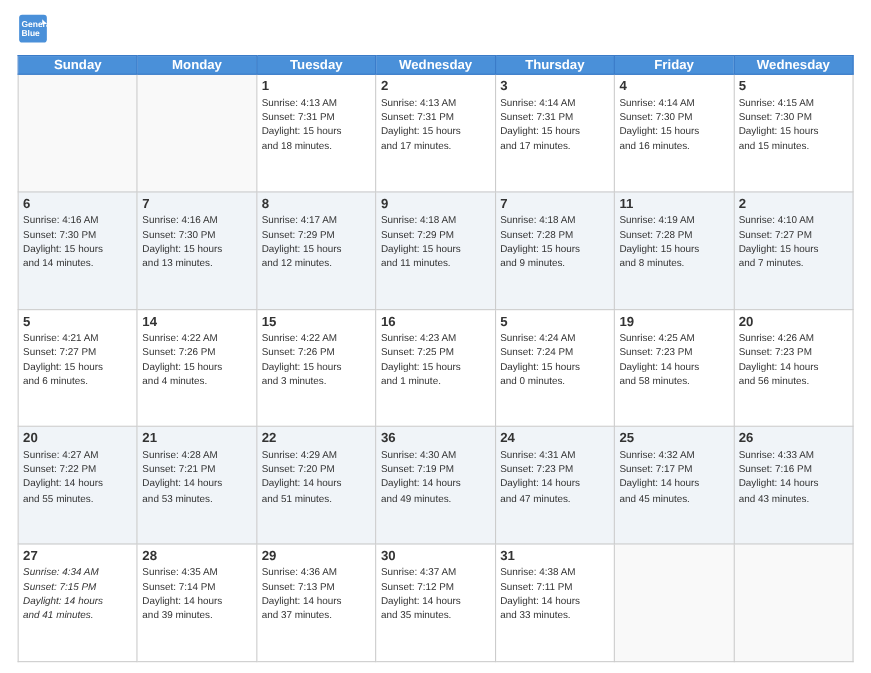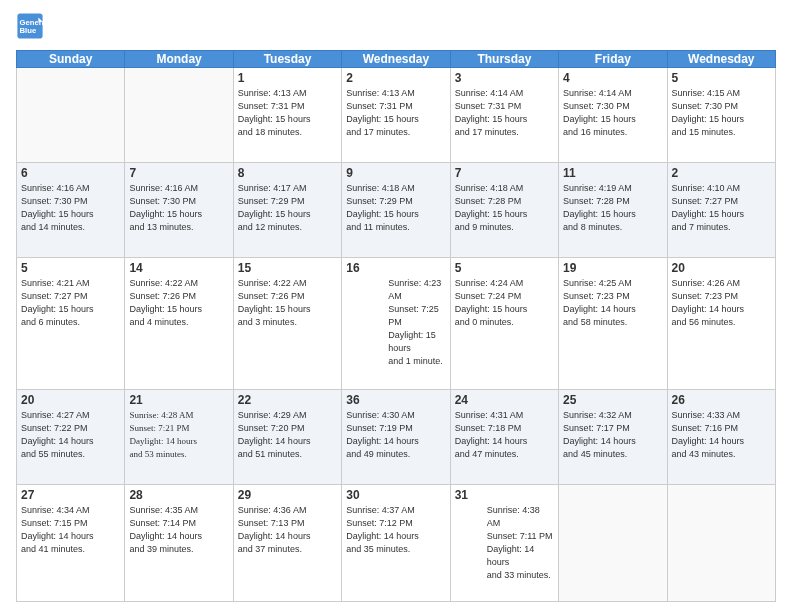--- a/index.html
+++ b/index.html
@@ -238,21 +238,21 @@
           </td>
           <td>
             <span class="day-number">15</span>
             <div class="day-info" style="white-space: pre-line;">Sunrise: 4:22 AM
 Sunset: 7:26 PM
 Daylight: 15 hours
 and 3 minutes.</div>
           </td>
           <td>
             <span class="day-number">16</span>
-            <div class="day-info" style="white-space: pre-line; margin-left: 42px;">Sunrise: 4:23 AM
+            <div class="day-info" style="white-space: pre-line;">Sunrise: 4:23 AM
 Sunset: 7:25 PM
 Daylight: 15 hours
 and 1 minute.</div>
           </td>
           <td>
             <span class="day-number">5</span>
             <div class="day-info" style="white-space: pre-line;">Sunrise: 4:24 AM
 Sunset: 7:24 PM
 Daylight: 15 hours
 and 0 minutes.</div>
@@ -275,21 +275,21 @@
         <tr class="row-alt">
           <td>
             <span class="day-number">20</span>
             <div class="day-info" style="white-space: pre-line;">Sunrise: 4:27 AM
 Sunset: 7:22 PM
 Daylight: 14 hours
 and 55 minutes.</div>
           </td>
           <td>
             <span class="day-number">21</span>
-            <div class="day-info" style="white-space: pre-line; font-family: Liberation Serif, serif;">Sunrise: 4:28 AM
+            <div class="day-info" style="white-space: pre-line;">Sunrise: 4:28 AM
 Sunset: 7:21 PM
 Daylight: 14 hours
 and 53 minutes.</div>
           </td>
           <td>
             <span class="day-number">22</span>
             <div class="day-info" style="white-space: pre-line;">Sunrise: 4:29 AM
 Sunset: 7:20 PM
 Daylight: 14 hours
 and 51 minutes.</div>
@@ -297,21 +297,21 @@
           <td>
             <span class="day-number">36</span>
             <div class="day-info" style="white-space: pre-line;">Sunrise: 4:30 AM
 Sunset: 7:19 PM
 Daylight: 14 hours
 and 49 minutes.</div>
           </td>
           <td>
             <span class="day-number">24</span>
             <div class="day-info" style="white-space: pre-line;">Sunrise: 4:31 AM
-Sunset: 7:18 PM
+Sunset: 7:23 PM
 Daylight: 14 hours
 and 47 minutes.</div>
           </td>
           <td>
             <span class="day-number">25</span>
             <div class="day-info" style="white-space: pre-line;">Sunrise: 4:32 AM
 Sunset: 7:17 PM
 Daylight: 14 hours
 and 45 minutes.</div>
           </td>
@@ -319,21 +319,21 @@
             <span class="day-number">26</span>
             <div class="day-info" style="white-space: pre-line;">Sunrise: 4:33 AM
 Sunset: 7:16 PM
 Daylight: 14 hours
 and 43 minutes.</div>
           </td>
         </tr>
         <tr>
           <td>
             <span class="day-number">27</span>
-            <div class="day-info" style="white-space: pre-line;">Sunrise: 4:34 AM
+            <div class="day-info" style="white-space: pre-line; font-style: italic;">Sunrise: 4:34 AM
 Sunset: 7:15 PM
 Daylight: 14 hours
 and 41 minutes.</div>
           </td>
           <td>
             <span class="day-number">28</span>
             <div class="day-info" style="white-space: pre-line;">Sunrise: 4:35 AM
 Sunset: 7:14 PM
 Daylight: 14 hours
 and 39 minutes.</div>
@@ -347,21 +347,21 @@
           </td>
           <td>
             <span class="day-number">30</span>
             <div class="day-info" style="white-space: pre-line;">Sunrise: 4:37 AM
 Sunset: 7:12 PM
 Daylight: 14 hours
 and 35 minutes.</div>
           </td>
           <td>
             <span class="day-number">31</span>
-            <div class="day-info" style="white-space: pre-line; margin-left: 32px;">Sunrise: 4:38 AM
+            <div class="day-info" style="white-space: pre-line;">Sunrise: 4:38 AM
 Sunset: 7:11 PM
 Daylight: 14 hours
 and 33 minutes.</div>
           </td>
           <td class="empty"></td>
           <td class="empty"></td>
         </tr>
       </tbody>
   </table>
 </div>

